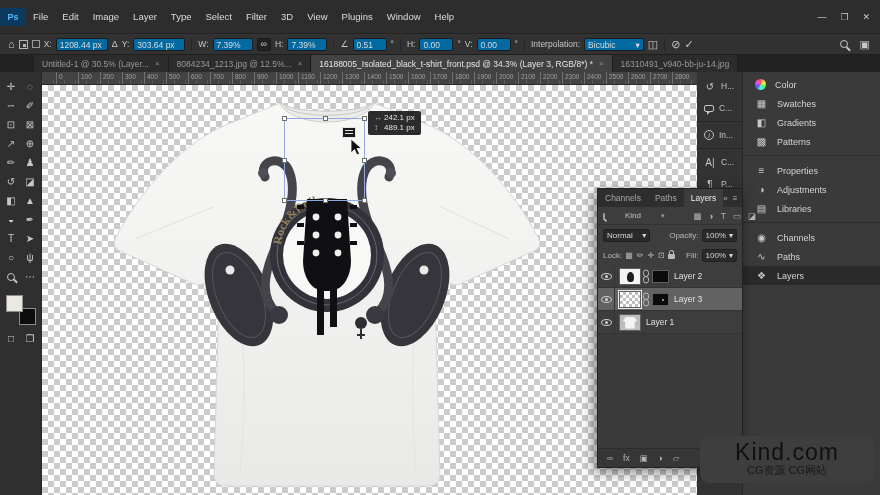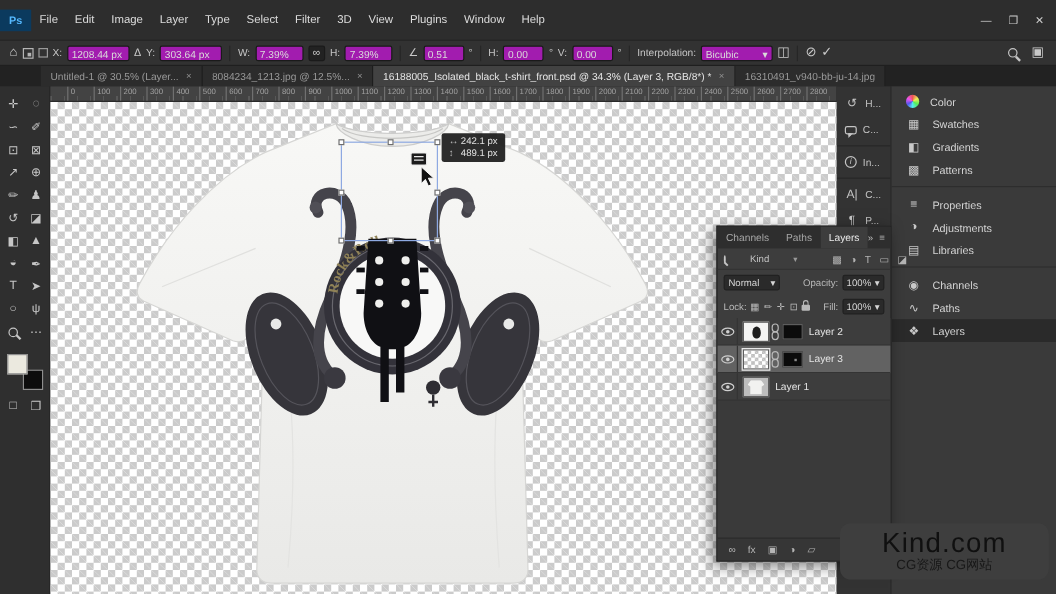--- a/index.html
+++ b/index.html
@@ -13,21 +13,21 @@
   .ps-logo { width:26px; height:18px; background:#0b3a5e; color:#55b9ff; font-size:9px;
     font-weight:bold; display:flex; align-items:center; justify-content:center; }
   .menu-item { padding:0 7px; font-size:9.5px; color:#dcdcdc; line-height:18px; }
   .win-controls { margin-left:auto; display:flex; gap:14px; padding-right:10px;
     color:#cccccc; font-size:9px; }
 
   
   .optionsbar { height:21px; background:#323232; border-bottom:1px solid #1f1f1f;
     display:flex; align-items:center; gap:4px; padding:0 8px; font-size:8.5px; color:#c6c6c6; }
   .ob-icon { color:#c9c9c9; font-size:11px; line-height:11px; }
-  .ob-field { background:#a21caf; border:1px solid #1a1a1a; border-radius:2px; height:13px;
+  .ob-field { background:#0369a1; border:1px solid #1a1a1a; border-radius:2px; height:13px;
     line-height:11px; padding:1px 3px 0; color:#dadada; min-width:30px; white-space:nowrap; }
   .ob-sep { width:1px; height:13px; background:#262626; margin:0 2px; }
   .ob-right { margin-left:auto; display:flex; align-items:center; gap:12px; padding-right:2px; }
   .icon-refgrid { width:9px; height:9px; border:1px solid #b5b5b5; position:relative; display:inline-block; }
   .icon-refgrid::after { content:""; position:absolute; left:3px; top:3px; width:3px; height:3px; background:#b5b5b5; }
   .icon-check-sq { width:8px; height:8px; border:1px solid #9a9a9a; display:inline-block; }
   .icon-search { position:relative; width:8px; height:8px; border:1.5px solid #c5c5c5;
     border-radius:50%; display:inline-block; }
   .icon-search::after { content:""; position:absolute; width:5px; height:1.5px; background:#c5c5c5;
     transform:rotate(45deg); right:-4px; bottom:-2px; }

